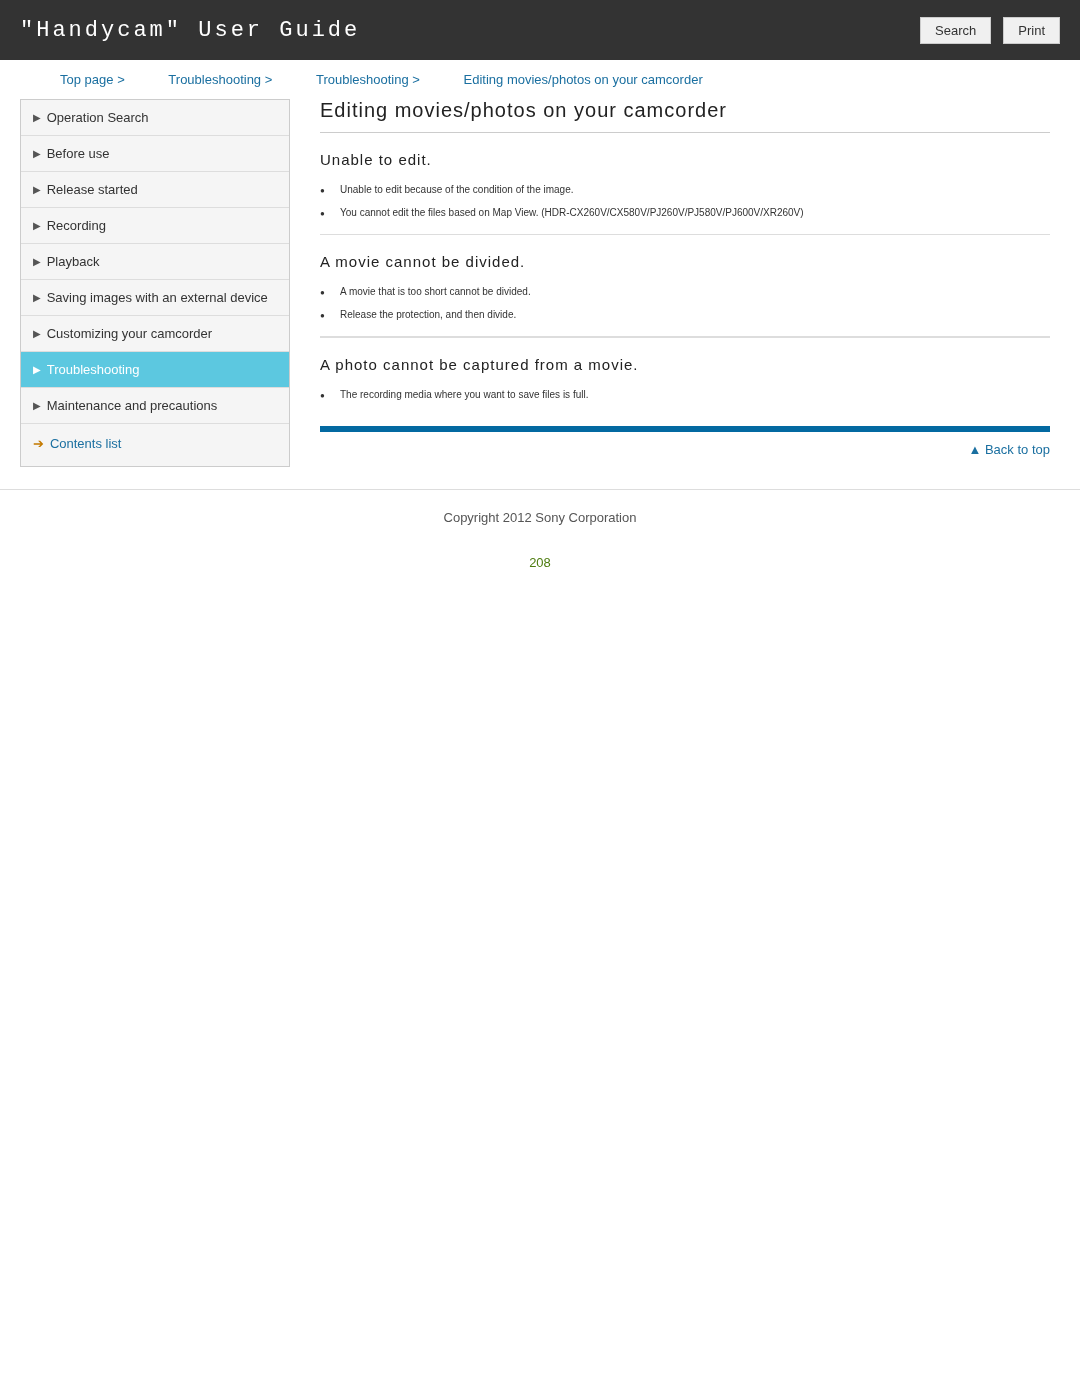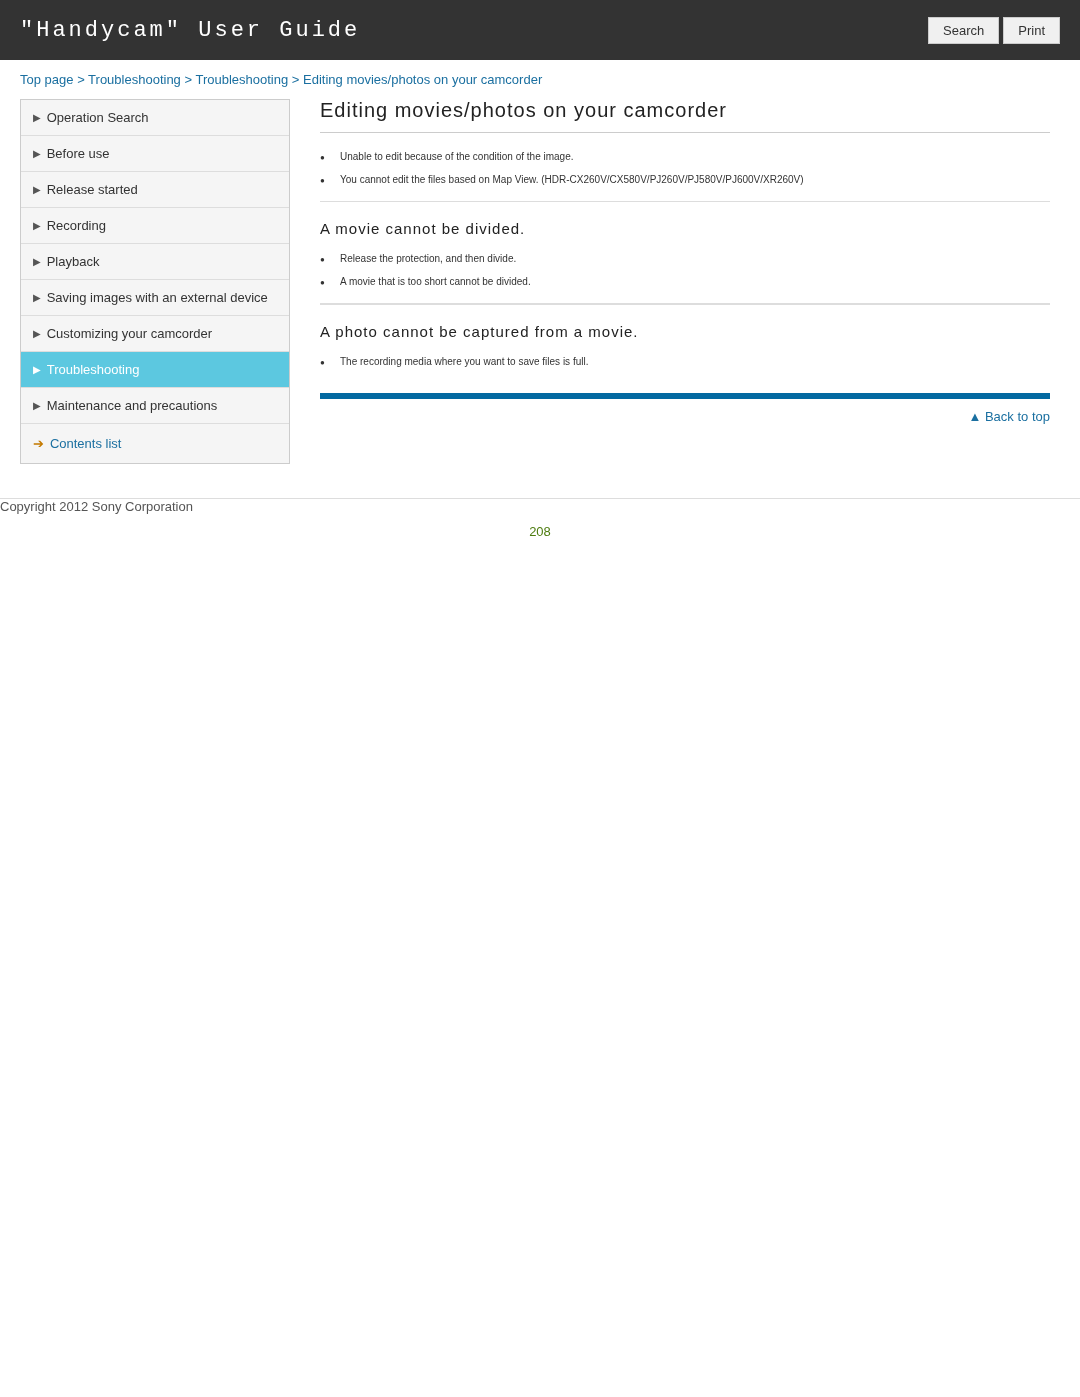--- a/index.html
+++ b/index.html
@@ -22,40 +22,41 @@
       height: 60px;
     }
     .header-title {
       color: #fff;
       font-size: 22px;
       font-family: 'Courier New', monospace;
       letter-spacing: 3px;
     }
     .header-buttons {
       display: flex;
-      gap: 4px;
+      gap: 12px;
     }
     .header-btn {
       background: #f0f0f0;
       border: 1px solid #ccc;
       padding: 5px 14px;
       cursor: pointer;
       font-size: 13px;
       color: #333;
     }
 
     
     .breadcrumb {
       padding: 12px 20px;
       font-size: 13px;
       color: #1a6fa0;
     }
     .breadcrumb a {
       color: #1a6fa0;
       text-decoration: none;
+      margin-left: 40px;
     }
     .breadcrumb span { color: #1a6fa0; }
 
     
     .main-layout {
       display: flex;
       padding: 0 20px;
       gap: 20px;
     }
 
@@ -162,25 +163,26 @@
     }
     .back-to-top {
       color: #1a6fa0;
       font-size: 13px;
       cursor: pointer;
       text-decoration: none;
     }
 
     
     .footer {
-      text-align: left;
+      text-align: center;
+      padding: 20px;
       font-size: 13px;
       color: #555;
       border-top: 1px solid #ddd;
-      margin-top: 34px;
+      margin-top: 22px;
     }
 
     .page-number {
       text-align: center;
       padding: 10px;
       font-size: 13px;
       color: #4d7c0f;
     }
   </style>
 </head>
@@ -246,32 +248,33 @@
     <div class="sidebar-contents-link">
       <span class="arrow-icon">➔</span>
       <span>Contents list</span>
     </div>
   </aside>
 
   <main class="content">
     <h1 class="page-title">Editing movies/photos on your camcorder</h1>
 
     <div class="section">
+      <h2 class="section-title">Unable to edit.</h2>
       <ul class="bullet-list">
         <li>Unable to edit because of the condition of the image.</li>
         <li>You cannot edit the files based on Map View. (HDR-CX260V/CX580V/PJ260V/PJ580V/PJ600V/XR260V)</li>
       </ul>
     </div>
     <hr class="section-divider">
 
     <div class="section">
       <h2 class="section-title">A movie cannot be divided.</h2>
       <ul class="bullet-list">
+        <li>A movie that is too short cannot be divided.</li>
         <li>Release the protection, and then divide.</li>
-        <li>A movie that is too short cannot be divided.</li>
       </ul>
     </div>
     <hr class="section-divider">
 
     <hr class="section-divider">
 
     <div class="section">
       <h2 class="section-title">A photo cannot be captured from a movie.</h2>
       <ul class="bullet-list">
         <li>The recording media where you want to save files is full.</li>

